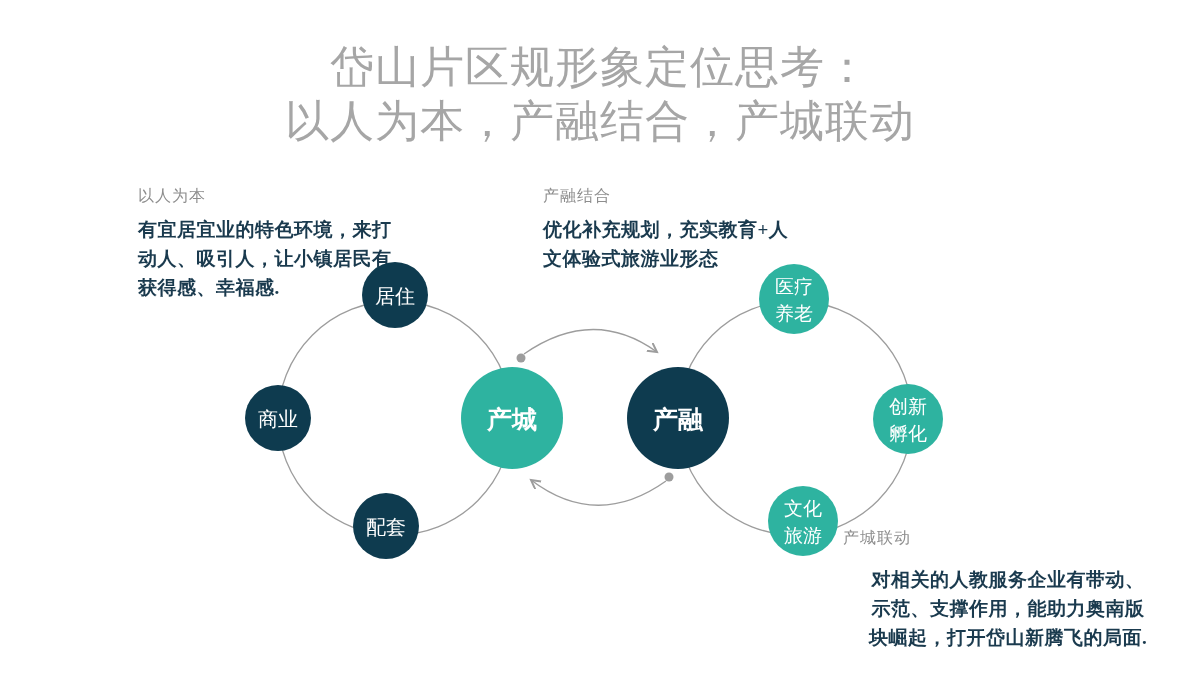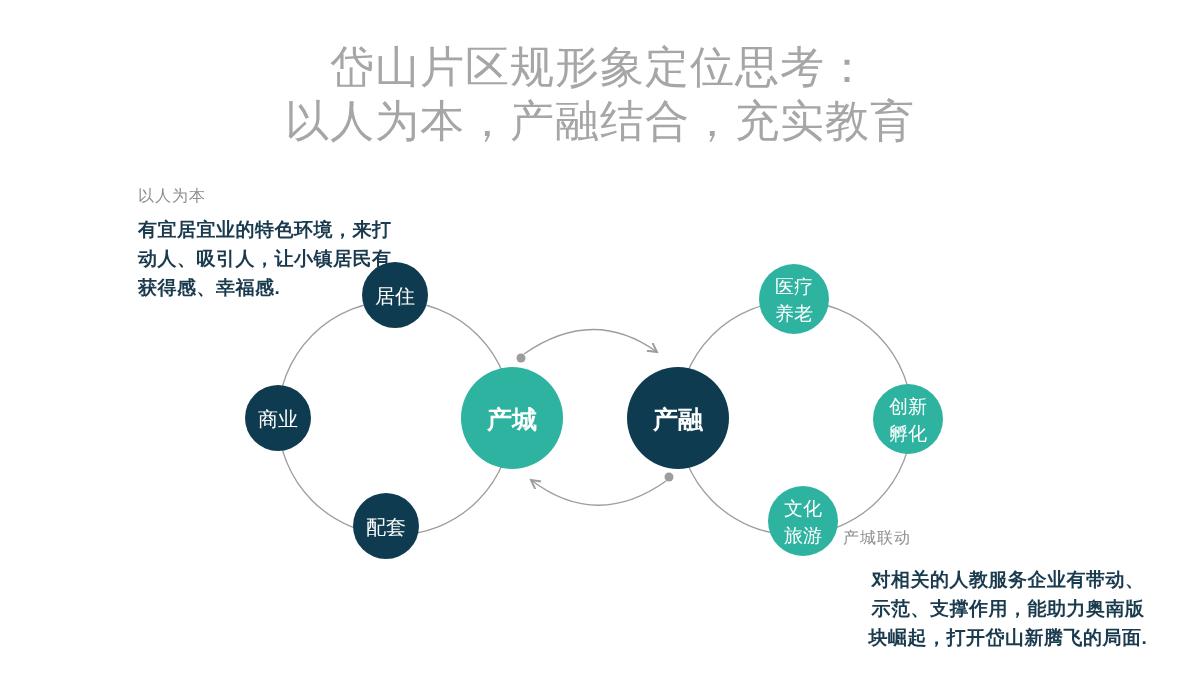--- a/index.html
+++ b/index.html
@@ -14,46 +14,51 @@
     text-align:center;color:#a6a6a6;font-size:44px;line-height:54px;
     font-weight:400;letter-spacing:1px;
   }
 
   .text-block{position:absolute;}
   .text-block .heading{
     font-size:16px;font-weight:normal;color:#8e8e8e;letter-spacing:1px;
   }
   .text-block .body{
     margin-top:8px;font-size:19px;font-weight:600;color:#1a3a4e;
-    line-height:29px;white-space:pre-line;letter-spacing:0.5px;
+    line-height:29px;white-space:pre-line;letter-spacing:0.5px;font-family:Liberation Serif, serif;
   }
   .block-renweiben{left:138px;top:186px;width:290px;}
   .block-chanrongjiehe{left:543px;top:186px;width:300px;}
   .block-chanchengliandong{left:843px;top:528px;width:330px;}
   .block-chanchengliandong .body{margin-top:16px;text-align:center;}
 
   .diagram-svg{position:absolute;left:0;top:0;}
 </style>
 </head>
 <body>
 
 <div class="slide">
 
   <div class="slide-title">
     <div>岱山片区规形象定位思考：</div>
-    <div>以人为本，产融结合，充实教育</div>
+    <div>以人为本，产融结合，产城联动</div>
   </div>
 
   <div class="text-block block-renweiben">
     <div class="heading">以人为本</div>
     <div class="body">有宜居宜业的特色环境，来打
 动人、吸引人，让小镇居民有
 获得感、幸福感.</div>
   </div>
 
+  <div class="text-block block-chanrongjiehe">
+    <div class="heading">产融结合</div>
+    <div class="body">优化补充规划，充实教育+人
+文体验式旅游业形态</div>
+  </div>
 
   <div class="text-block block-chanchengliandong">
     <div class="heading">产城联动</div>
     <div class="body">对相关的人教服务企业有带动、
 示范、支撑作用，能助力奥南版
 块崛起，打开岱山新腾飞的局面.</div>
   </div>
 
   <svg class="diagram-svg" width="1200" height="675" viewBox="0 0 1200 675">
     <defs>

